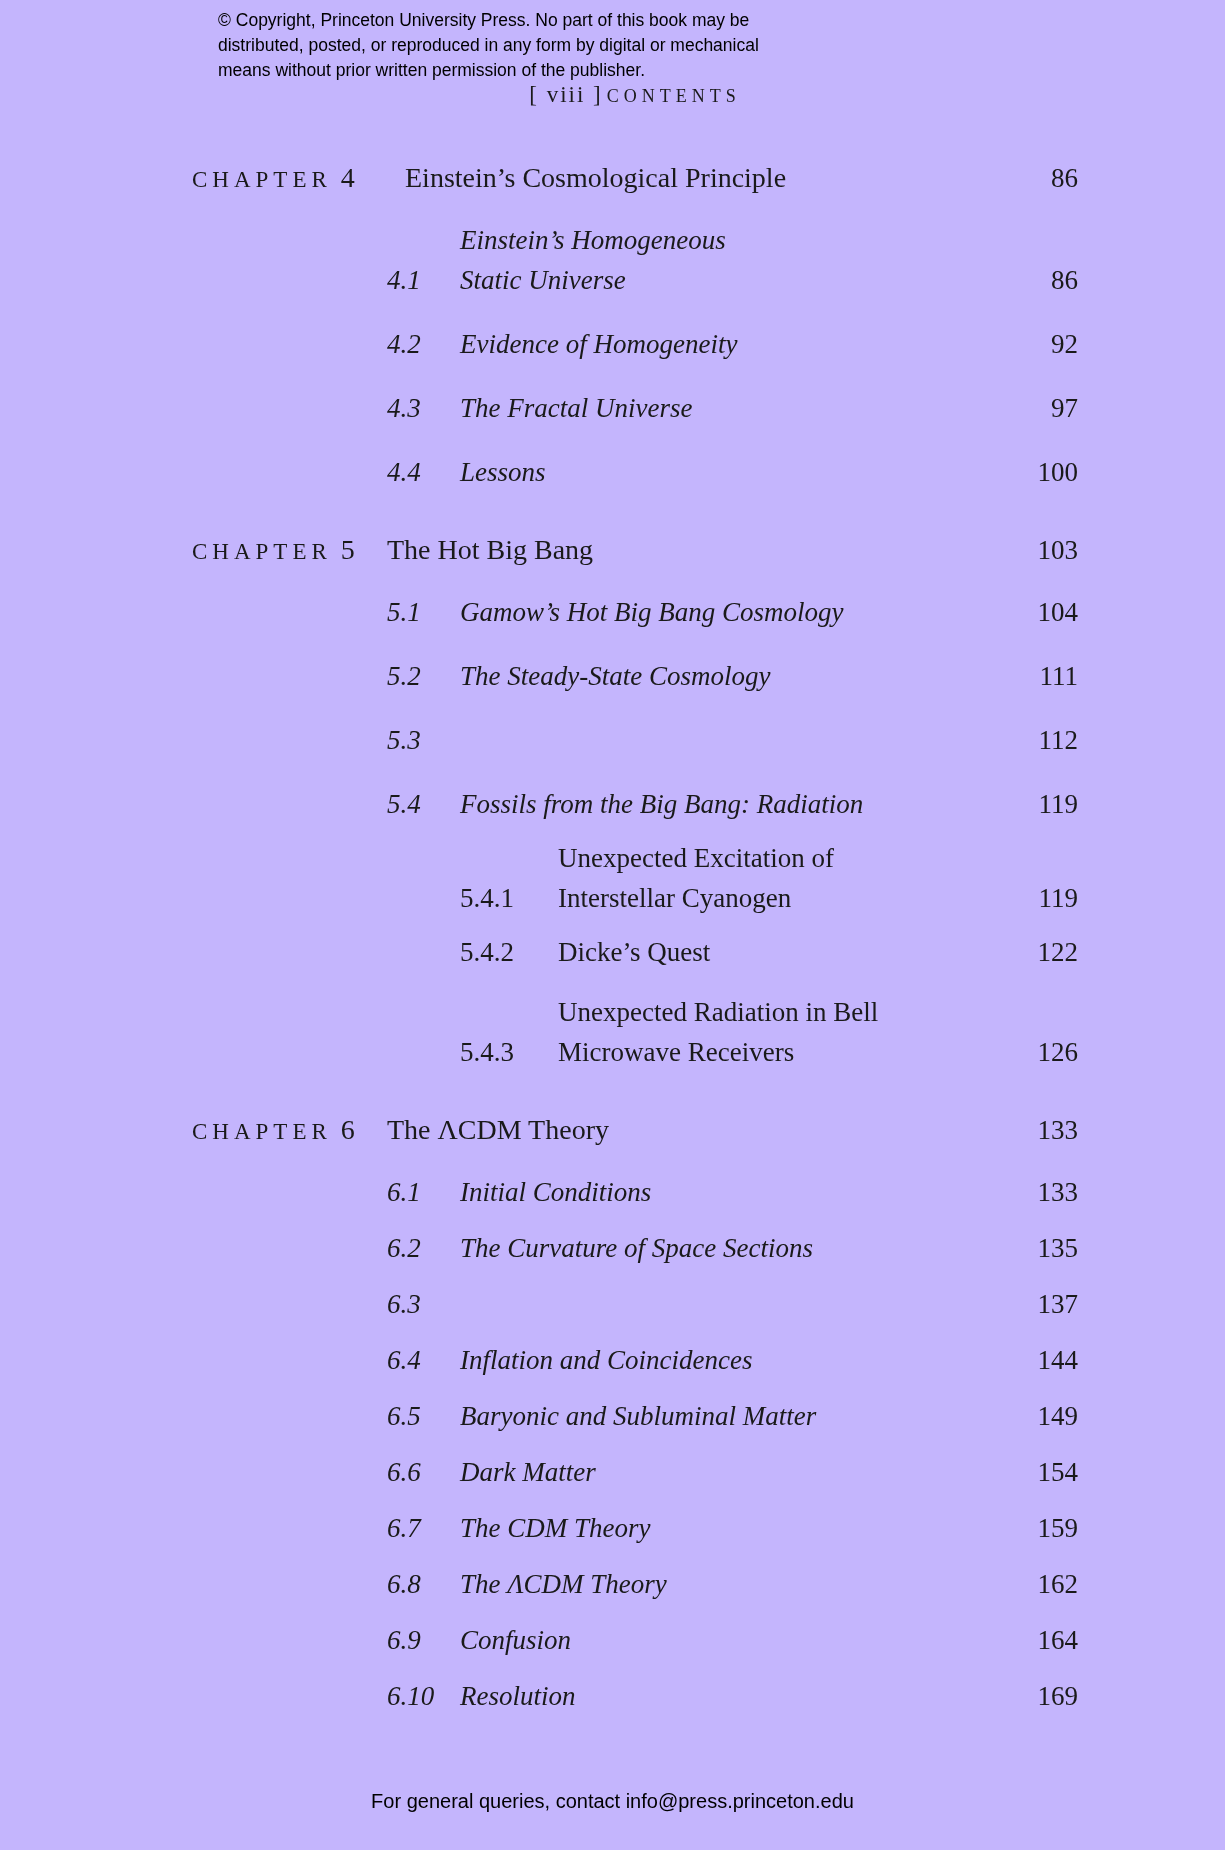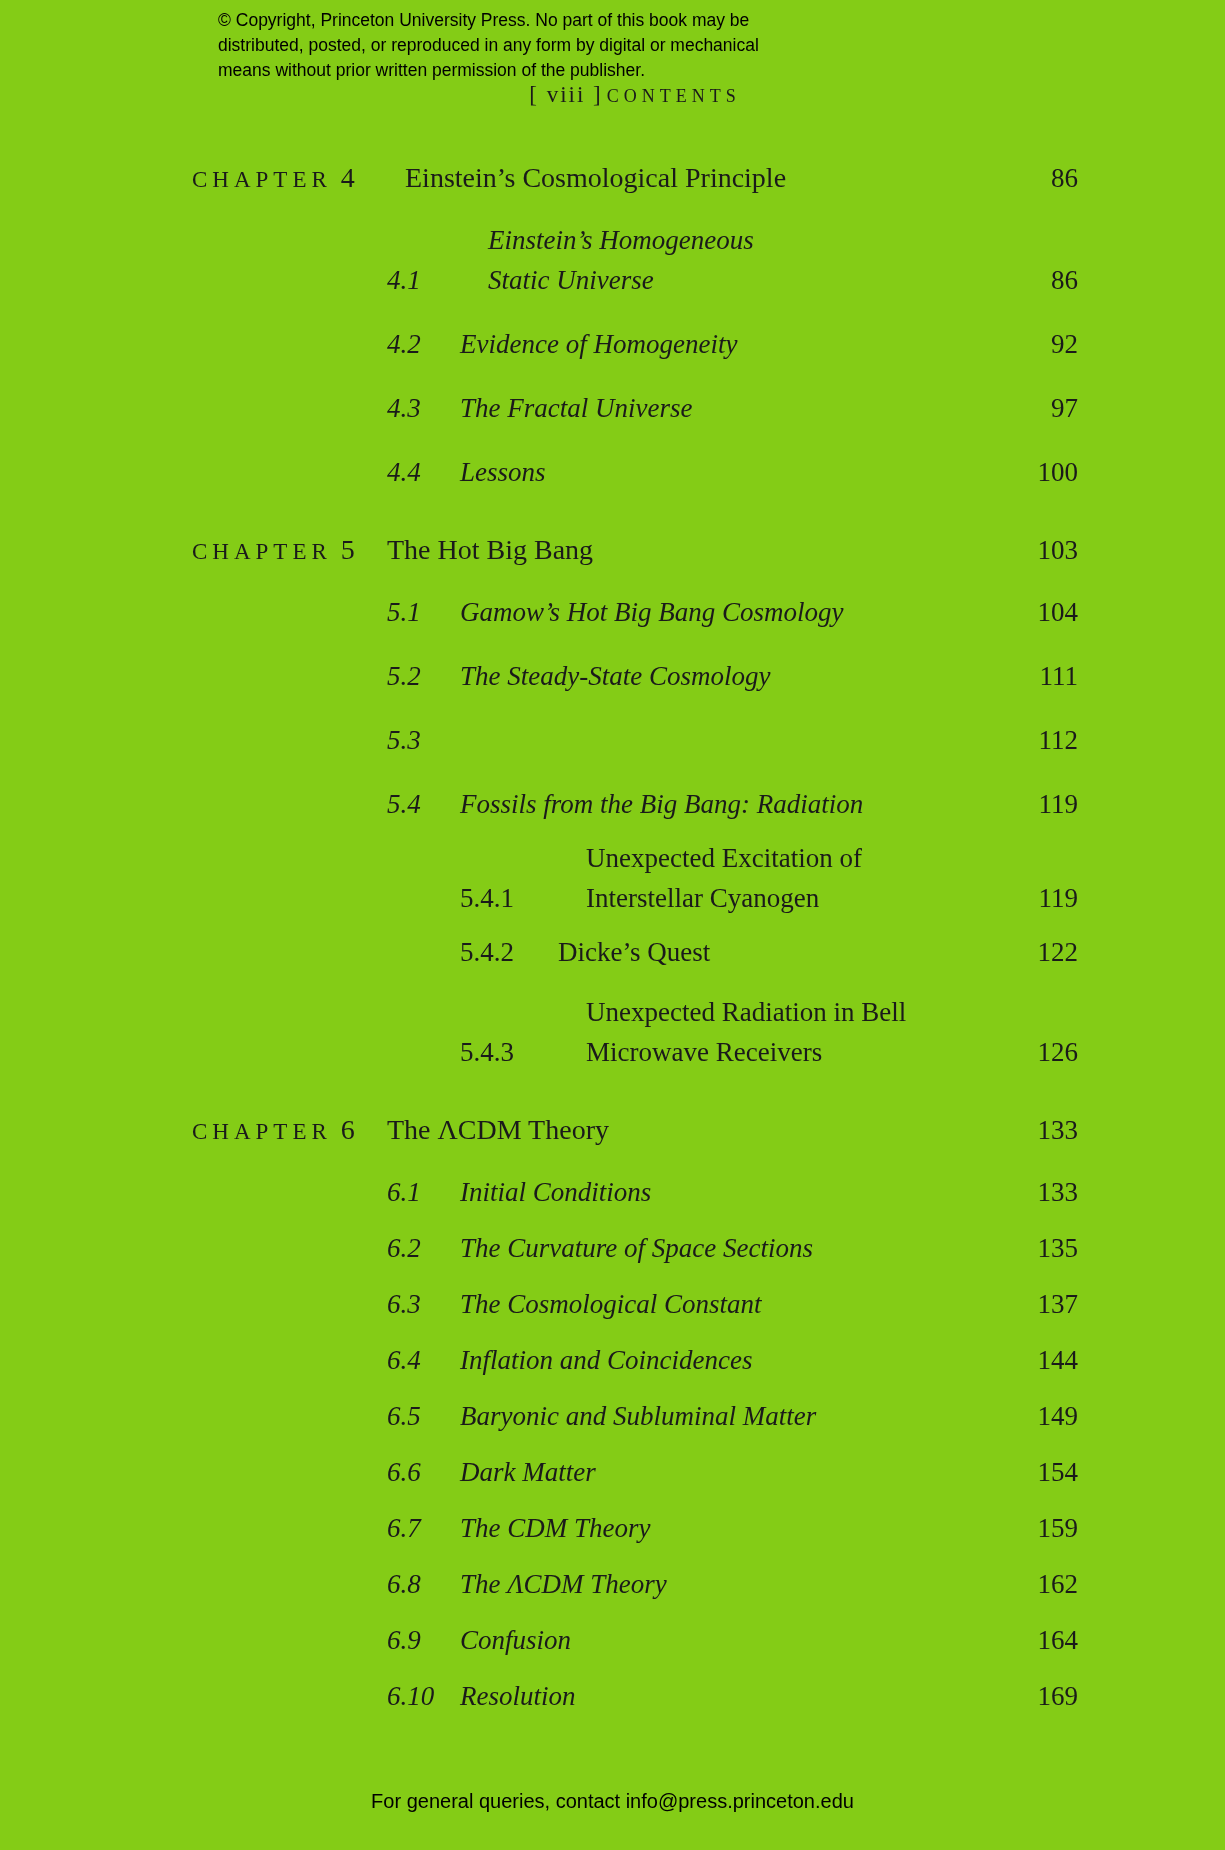--- a/index.html
+++ b/index.html
@@ -1,21 +1,21 @@
 <!DOCTYPE html>
 <html><head>
 <meta charset="utf-8">
 <style>
   * { margin: 0; padding: 0; box-sizing: border-box; }
   html, body { background: #ffffff; }
   .page {
     position: relative;
     width: 1225px;
     height: 1850px;
-    background: #84cc16;
+    background: #c4b5fd;
     color: #1a1a1a;
     font-family: "Liberation Serif", "DejaVu Serif", serif;
     overflow: hidden;
   }
 
   
   .copyright {
     position: absolute;
     left: 218px;
     top: 8px;
@@ -74,21 +74,21 @@
 
   .sec-num {
     width: 73px; flex: none;
     font-size: 27px; font-style: italic;
   }
   .sec-title { font-size: 27px; font-style: italic; }
 
   .sub-num { width: 98px; flex: none; font-size: 27px; }
   .sub-title { font-size: 27px; }
 
-  .tl { display: block; line-height: 40px; margin-left: 28px; }
+  .tl { display: block; line-height: 40px; }
 
   .pg {
     margin-left: auto;
     font-size: 27px;
     text-align: right;
     padding-left: 20px;
     white-space: nowrap;
   }
 
   
@@ -207,21 +207,20 @@
       <span class="sec-title">Initial Conditions</span>
       <span class="pg">133</span>
     </div>
     <div class="row sec-row ch6-sec">
       <span class="sec-num">6.2</span>
       <span class="sec-title">The Curvature of Space Sections</span>
       <span class="pg">135</span>
     </div>
     <div class="row sec-row ch6-sec">
       <span class="sec-num">6.3</span>
-      <span class="sec-title">The Cosmological Constant</span>
       <span class="pg">137</span>
     </div>
     <div class="row sec-row ch6-sec">
       <span class="sec-num">6.4</span>
       <span class="sec-title">Inflation and Coincidences</span>
       <span class="pg">144</span>
     </div>
     <div class="row sec-row ch6-sec">
       <span class="sec-num">6.5</span>
       <span class="sec-title">Baryonic and Subluminal Matter</span>

